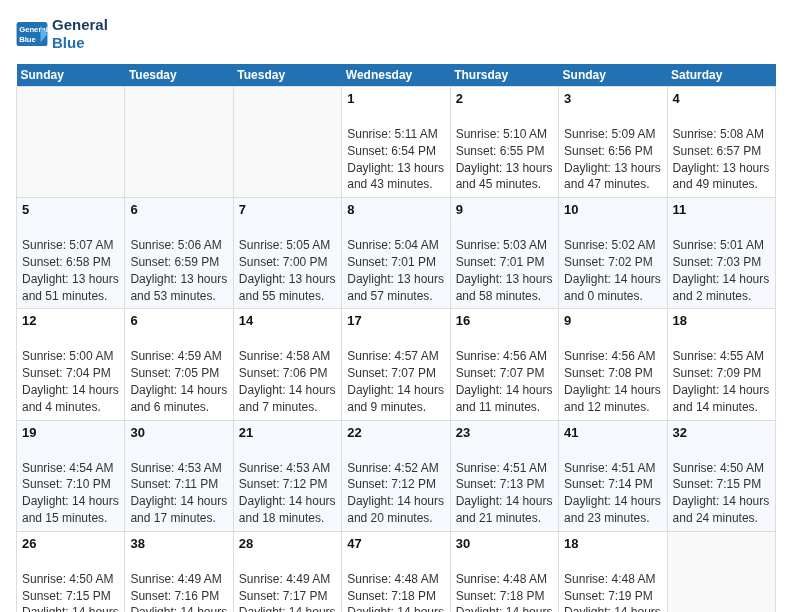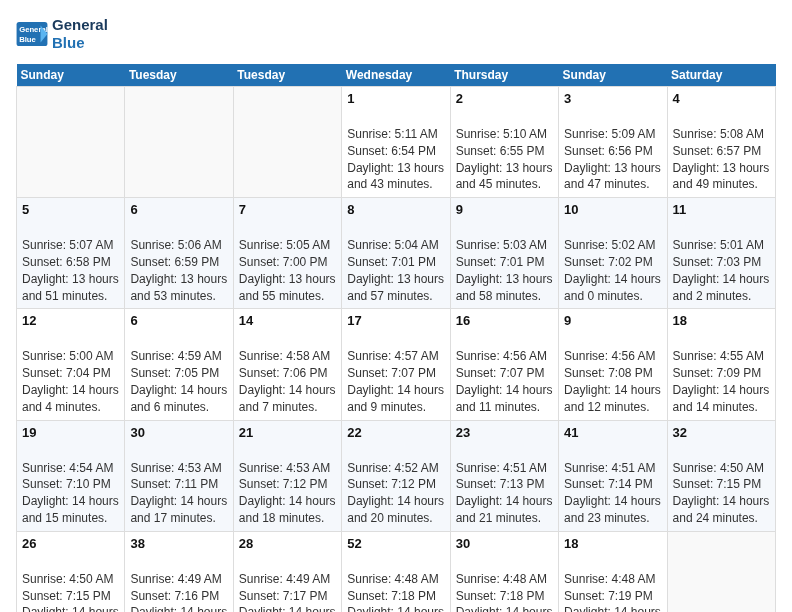--- a/index.html
+++ b/index.html
@@ -230,21 +230,21 @@
         </td>
         <td>
           <div class="day-number">38</div>
           <div class="day-info">Sunrise: 4:49 AM<br>Sunset: 7:16 PM<br>Daylight: 14 hours and 26 minutes.</div>
         </td>
         <td>
           <div class="day-number">28</div>
           <div class="day-info">Sunrise: 4:49 AM<br>Sunset: 7:17 PM<br>Daylight: 14 hours and 28 minutes.</div>
         </td>
         <td>
-          <div class="day-number">52</div>
+          <div class="day-number">47</div>
           <div class="day-info">Sunrise: 4:48 AM<br>Sunset: 7:18 PM<br>Daylight: 14 hours and 29 minutes.</div>
         </td>
         <td>
           <div class="day-number">30</div>
           <div class="day-info">Sunrise: 4:48 AM<br>Sunset: 7:18 PM<br>Daylight: 14 hours and 30 minutes.</div>
         </td>
         <td>
           <div class="day-number">18</div>
           <div class="day-info">Sunrise: 4:48 AM<br>Sunset: 7:19 PM<br>Daylight: 14 hours and 31 minutes.</div>
         </td>

